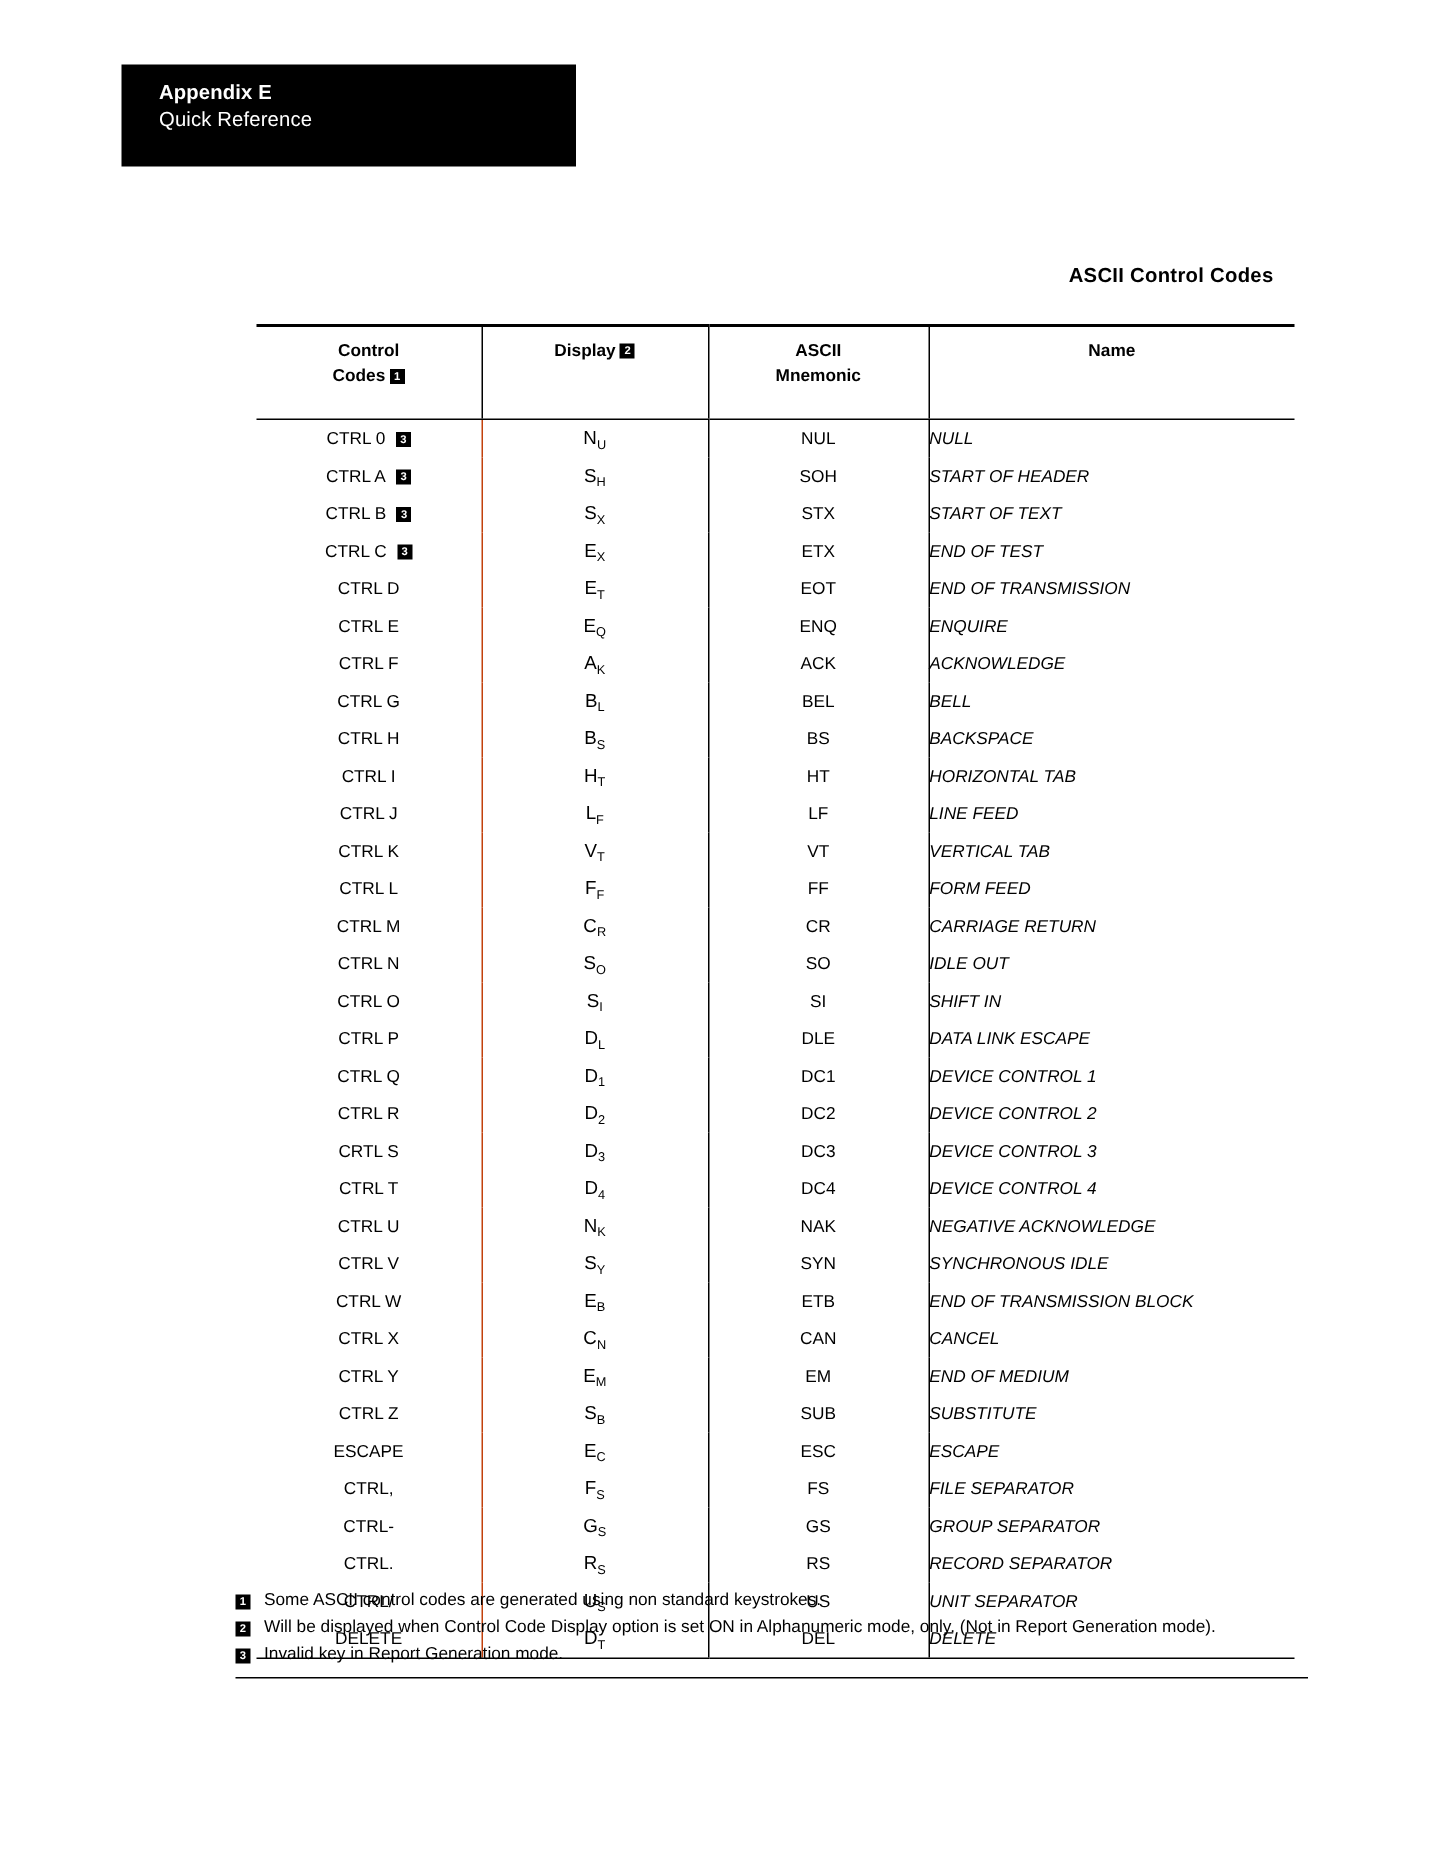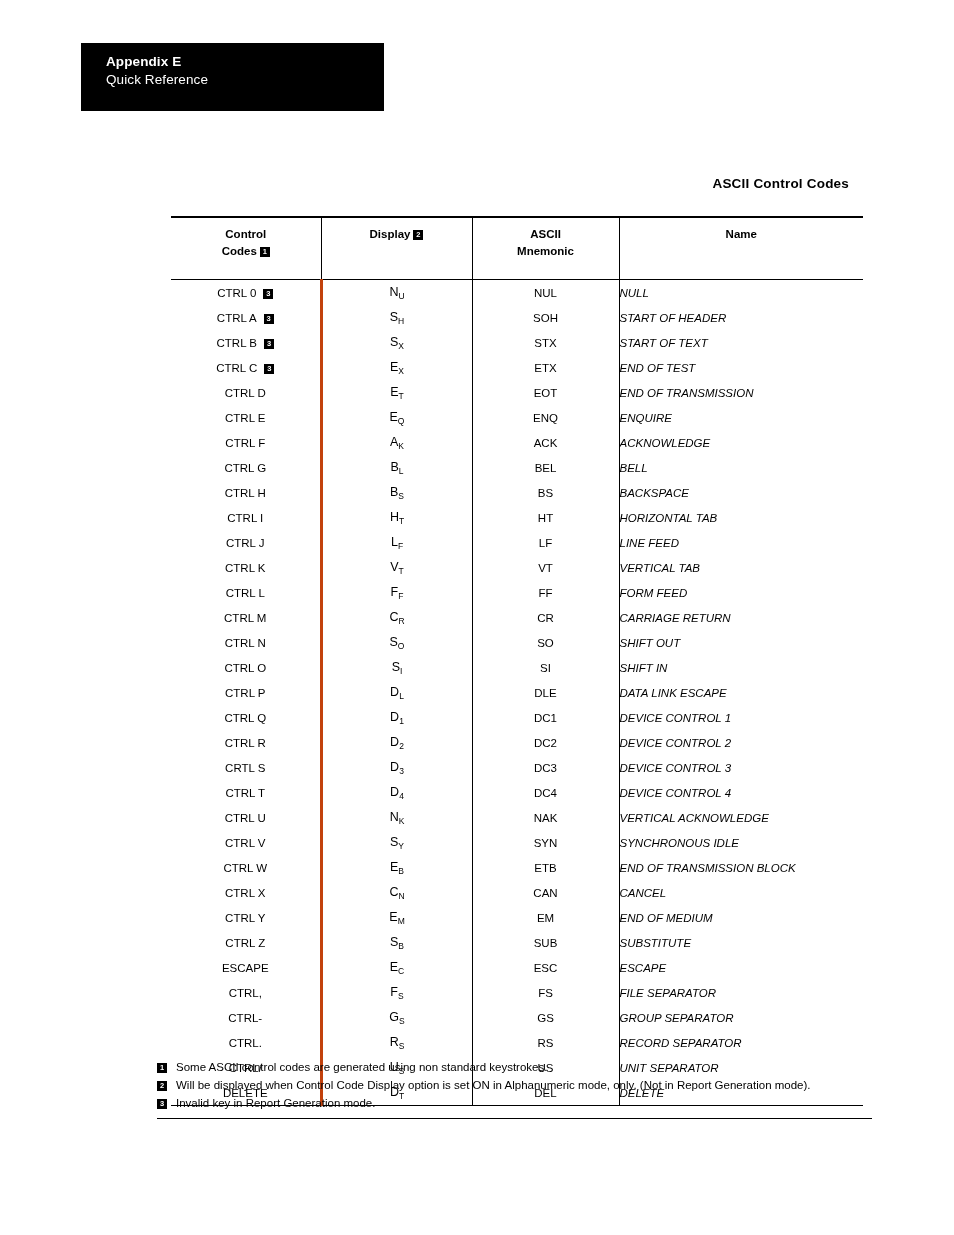--- a/index.html
+++ b/index.html
@@ -89,21 +89,21 @@
     line-height: 24px;
     padding: 0;
     white-space: nowrap;
   }
   td.code {
     text-align: center;
     padding-right: 14px;
   }
   td.display {
     text-align: center;
-    border-left: 3px solid #c2410c;
+    border-left: 1px solid #c2410c;
     margin-left: 32px;
   }
   td.mnemonic {
     text-align: center;
     border-left: 1.8px solid #000;
   }
   td.name {
     text-align: left;
     padding-left: 8px;
     border-left: 1.8px solid #000;
@@ -291,21 +291,21 @@
         <tr>
           <td class="code"><span>CTRL M</span></td>
           <td class="display"><span class="base">C</span><span class="sub">R</span></td>
           <td class="mnemonic">CR</td>
           <td class="name">CARRIAGE RETURN</td>
         </tr>
         <tr>
           <td class="code"><span>CTRL N</span></td>
           <td class="display"><span class="base">S</span><span class="sub">O</span></td>
           <td class="mnemonic">SO</td>
-          <td class="name">SHIFT OUT</td>
+          <td class="name">IDLE OUT</td>
         </tr>
         <tr>
           <td class="code"><span>CTRL O</span></td>
           <td class="display"><span class="base">S</span><span class="sub">I</span></td>
           <td class="mnemonic">SI</td>
           <td class="name">SHIFT IN</td>
         </tr>
         <tr>
           <td class="code"><span>CTRL P</span></td>
           <td class="display"><span class="base">D</span><span class="sub">L</span></td>
@@ -333,21 +333,21 @@
         <tr>
           <td class="code"><span>CTRL T</span></td>
           <td class="display"><span class="base">D</span><span class="sub">4</span></td>
           <td class="mnemonic">DC4</td>
           <td class="name">DEVICE CONTROL 4</td>
         </tr>
         <tr>
           <td class="code"><span>CTRL U</span></td>
           <td class="display"><span class="base">N</span><span class="sub">K</span></td>
           <td class="mnemonic">NAK</td>
-          <td class="name">VERTICAL ACKNOWLEDGE</td>
+          <td class="name">NEGATIVE ACKNOWLEDGE</td>
         </tr>
         <tr>
           <td class="code"><span>CTRL V</span></td>
           <td class="display"><span class="base">S</span><span class="sub">Y</span></td>
           <td class="mnemonic">SYN</td>
           <td class="name">SYNCHRONOUS IDLE</td>
         </tr>
         <tr>
           <td class="code"><span>CTRL W</span></td>
           <td class="display"><span class="base">E</span><span class="sub">B</span></td>

